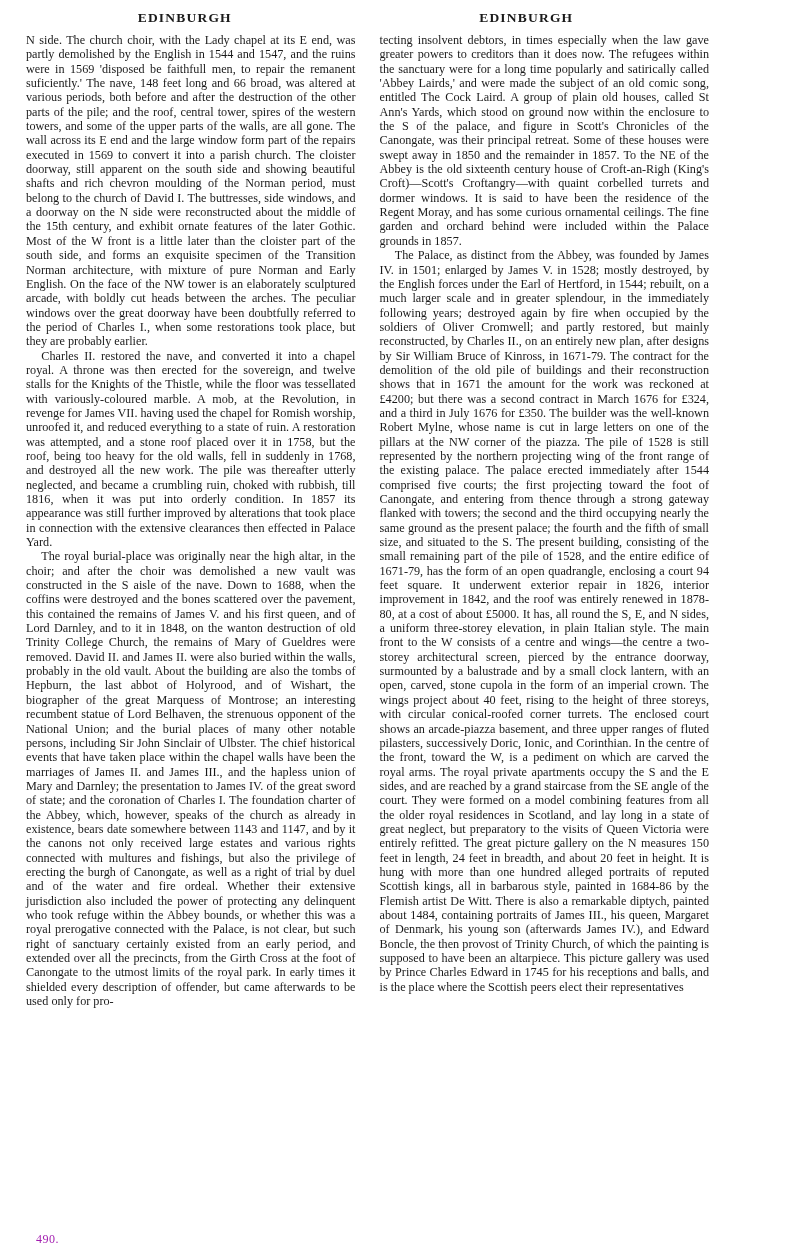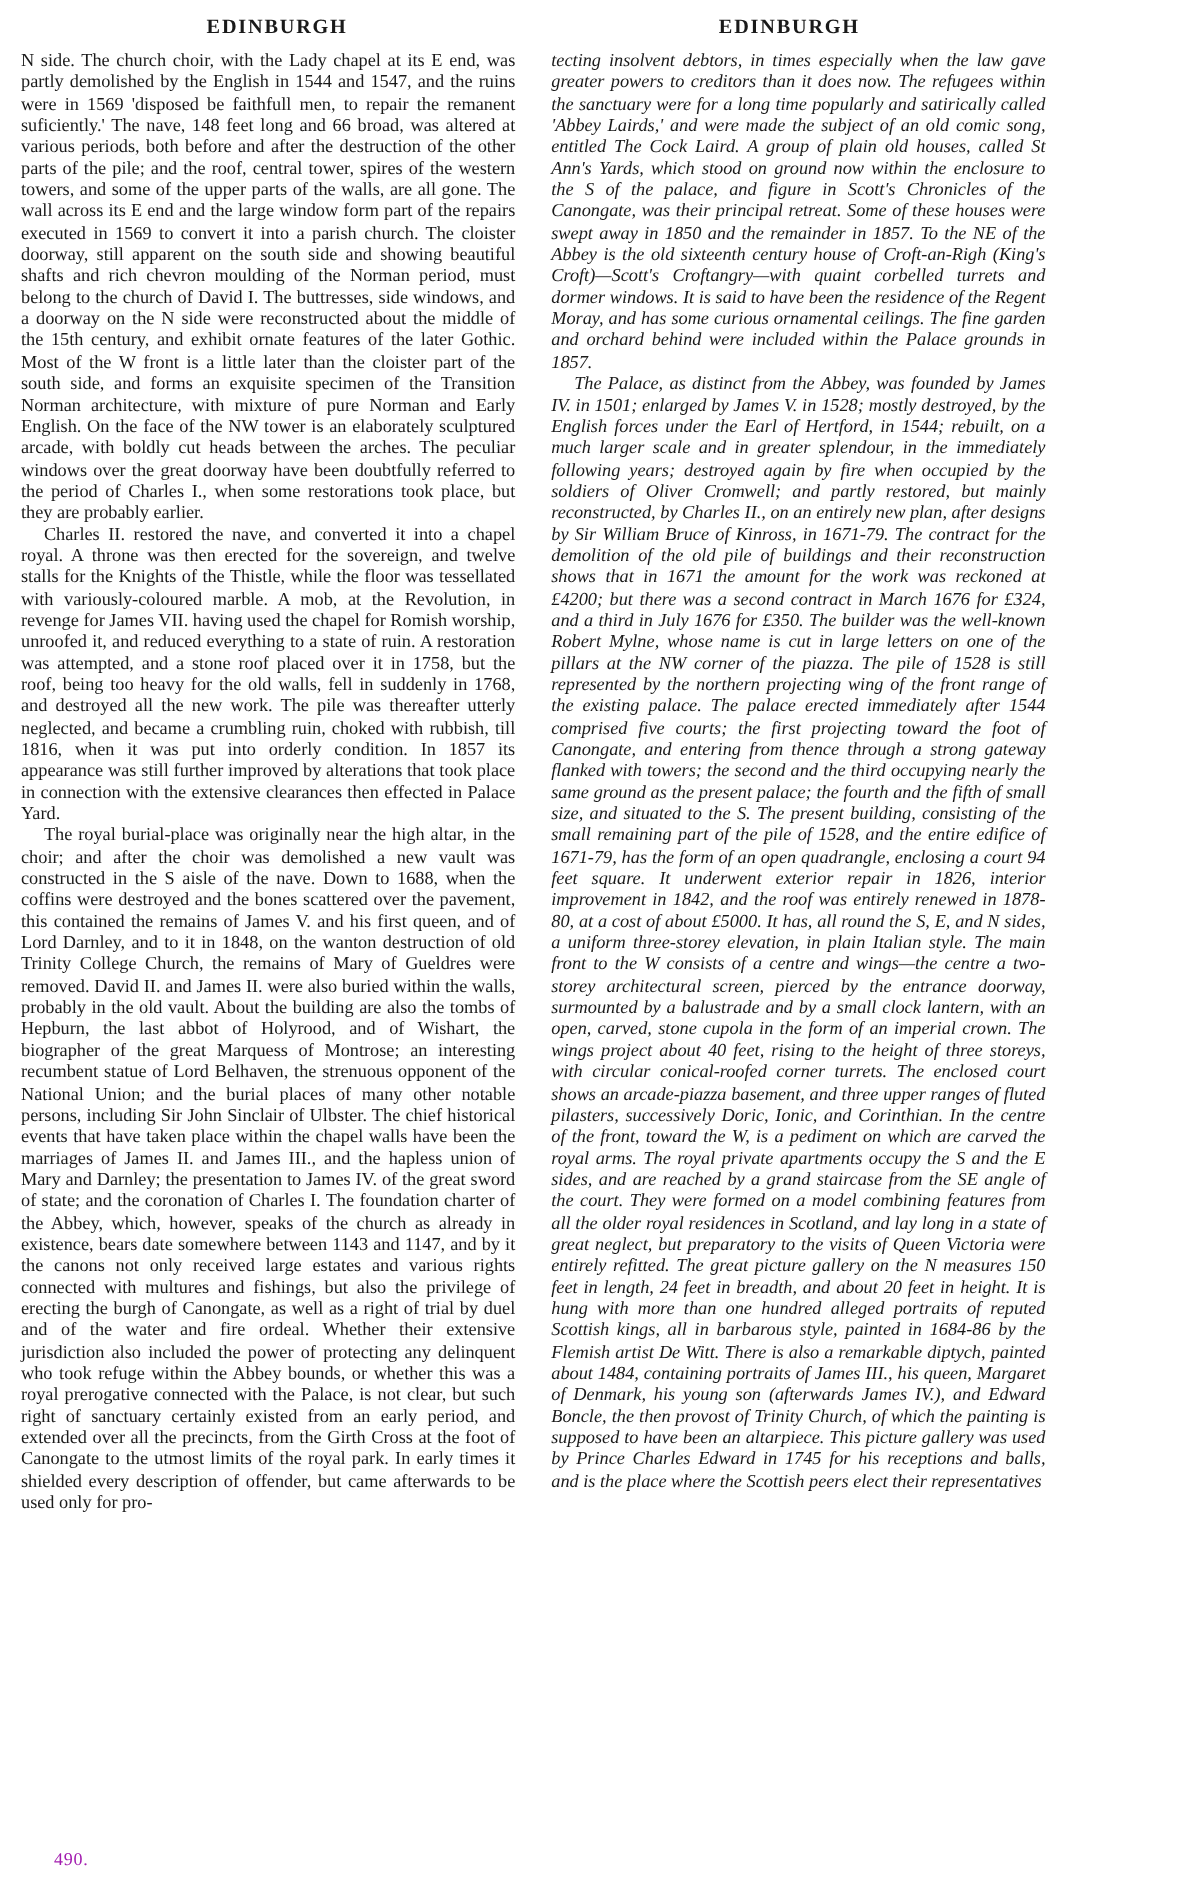--- a/index.html
+++ b/index.html
@@ -35,27 +35,28 @@
     font-weight: bold;
     letter-spacing: 1.2px;
     color: #1a1a1a;
     padding-bottom: 7px;
   }
   .columns {
     display: flex;
     width: 100%;
     box-sizing: border-box;
     align-items: flex-start;
+    margin-left: 12px;
   }
   .col {
     flex: 0 0 50%;
     box-sizing: border-box;
   }
   .col.left { padding-right: 12px; }
-  .col.right { padding-left: 12px; font-style: italic; }
+  .col.right { padding-left: 12px; }
 
   p.body {
     margin: 0;
     font-size: 12.2px;
     line-height: 14.35px;
     text-align: justify;
     text-justify: inter-word;
     color: #1a1a1a;
     hyphens: manual;
   }

